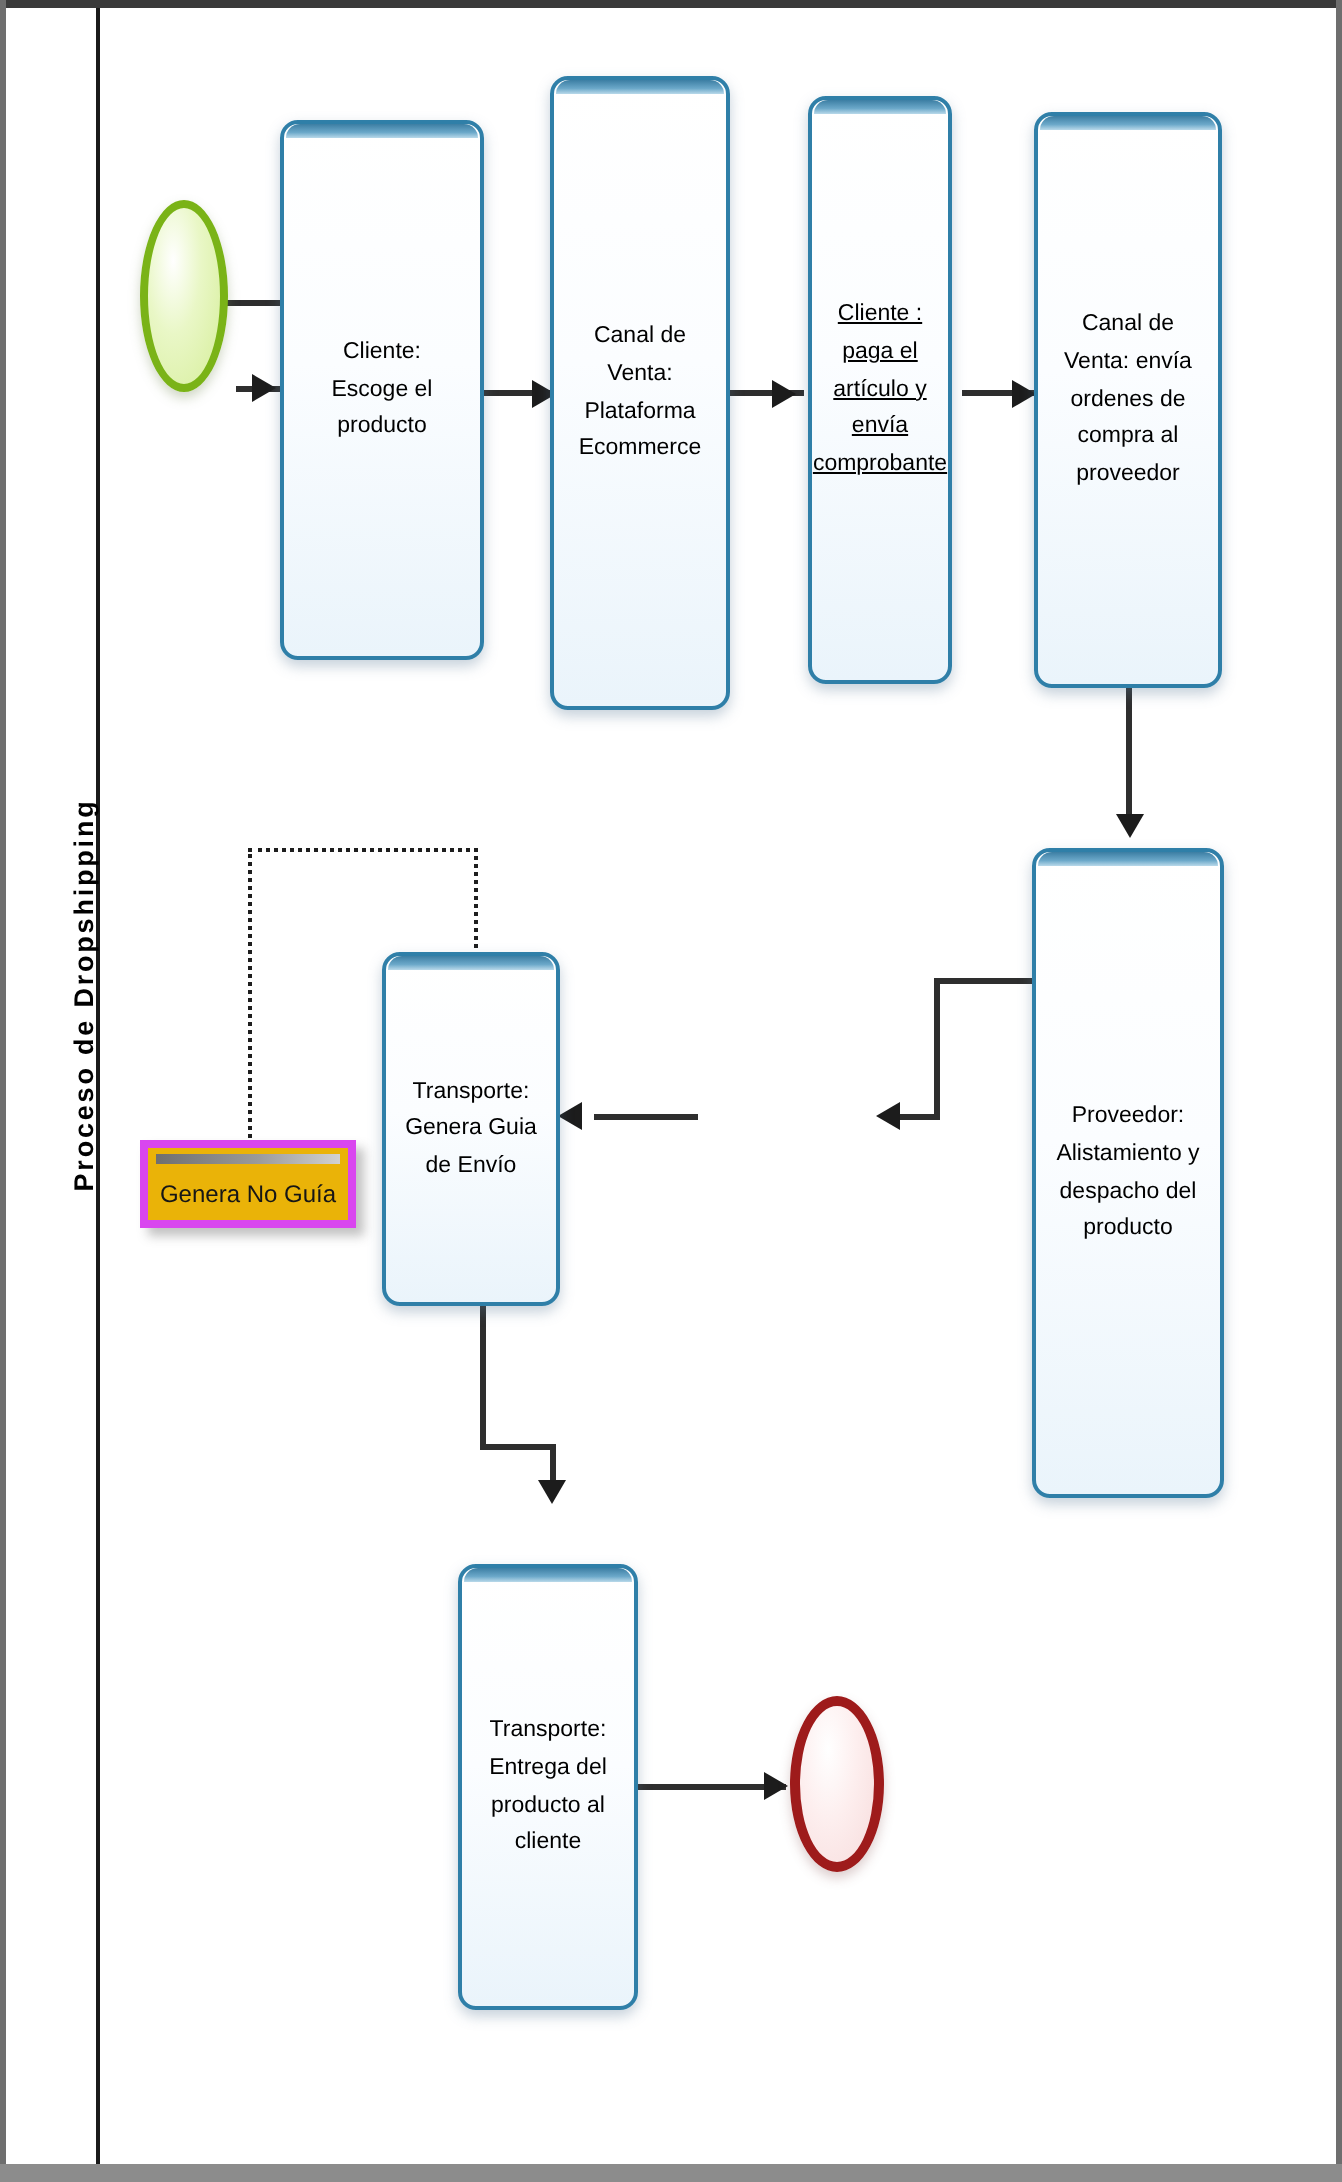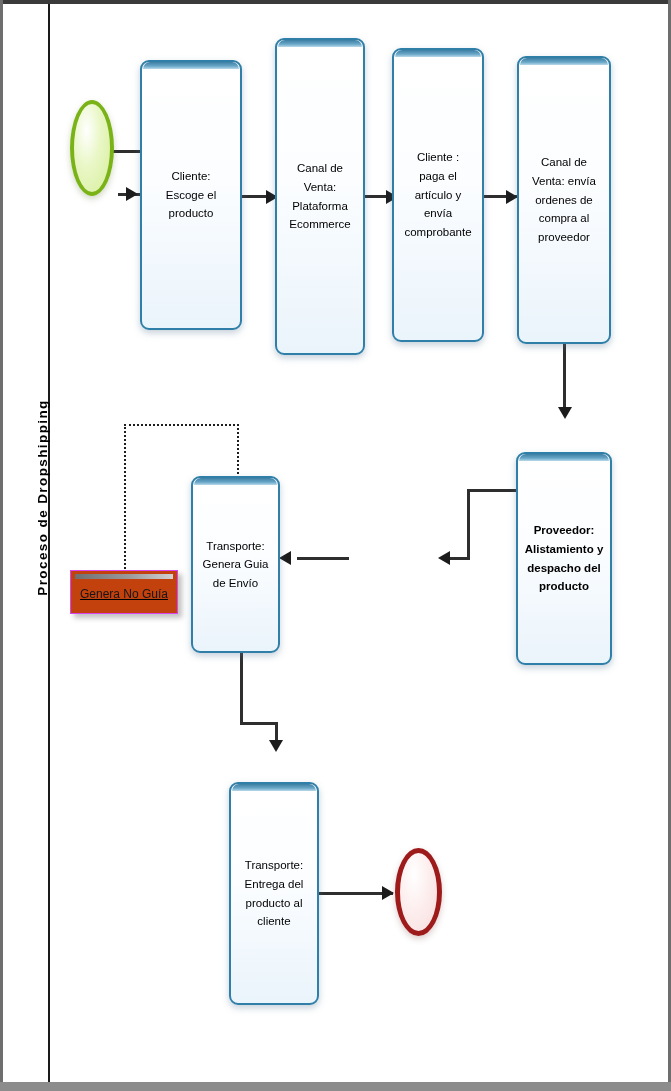--- a/index.html
+++ b/index.html
@@ -99,25 +99,24 @@
   }
   .event-end {
     border: 5px solid #9e1b1b;
     background: radial-gradient(ellipse at 38% 28%, #ffffff 0%, #fdeeee 45%, #f7dcdc 100%);
     box-shadow: 0 3px 6px rgba(140,90,90,0.30);
   }
   
   .note {
     position: absolute;
     box-sizing: border-box;
-    background: #c2410c;
-    border: 1px solid #d946ef;
+    background: #eab308;
+    border: 4px solid #d946ef;
     box-shadow: 4px 4px 5px rgba(120,120,120,0.45);
     padding: 0;
-    text-decoration: underline;
   }
   .note-bar {
     height: 5px;
     margin: 3px 4px 0 4px;
     background: linear-gradient(to right, #6f6f6f 0%, #9a9a9a 55%, #d2d2d2 100%);
   }
   .note-text {
     display: flex;
     align-items: center;
     justify-content: center;
@@ -225,36 +224,36 @@
 producto</span>
   </div>
 
   <div class="task" style="left:275px; top:38px; width:90px; height:317px;">
     <span class="label">Canal de
 Venta:
 Plataforma
 Ecommerce</span>
   </div>
 
-  <div class="task" style="left:392px; top:48px; width:92px; height:294px;">
+  <div class="task" style="left:404px; top:48px; width:72px; height:294px;text-decoration:underline;">
     <span class="label">Cliente :
 paga el
 artículo y envía
 comprobante</span>
   </div>
 
   <div class="task" style="left:517px; top:56px; width:94px; height:288px;">
     <span class="label">Canal de
 Venta: envía
 ordenes de
 compra al
 proveedor</span>
   </div>
 
-  <div class="task" style="left:516px; top:452px; width:96px; height:213px;font-weight:bold;">
+  <div class="task" style="left:516px; top:424px; width:96px; height:325px;">
     <span class="label">Proveedor:
 Alistamiento y
 despacho del
 producto</span>
   </div>
 
 
   <div class="task" style="left:191px; top:476px; width:89px; height:177px;">
     <span class="label">Transporte:
 Genera Guia

